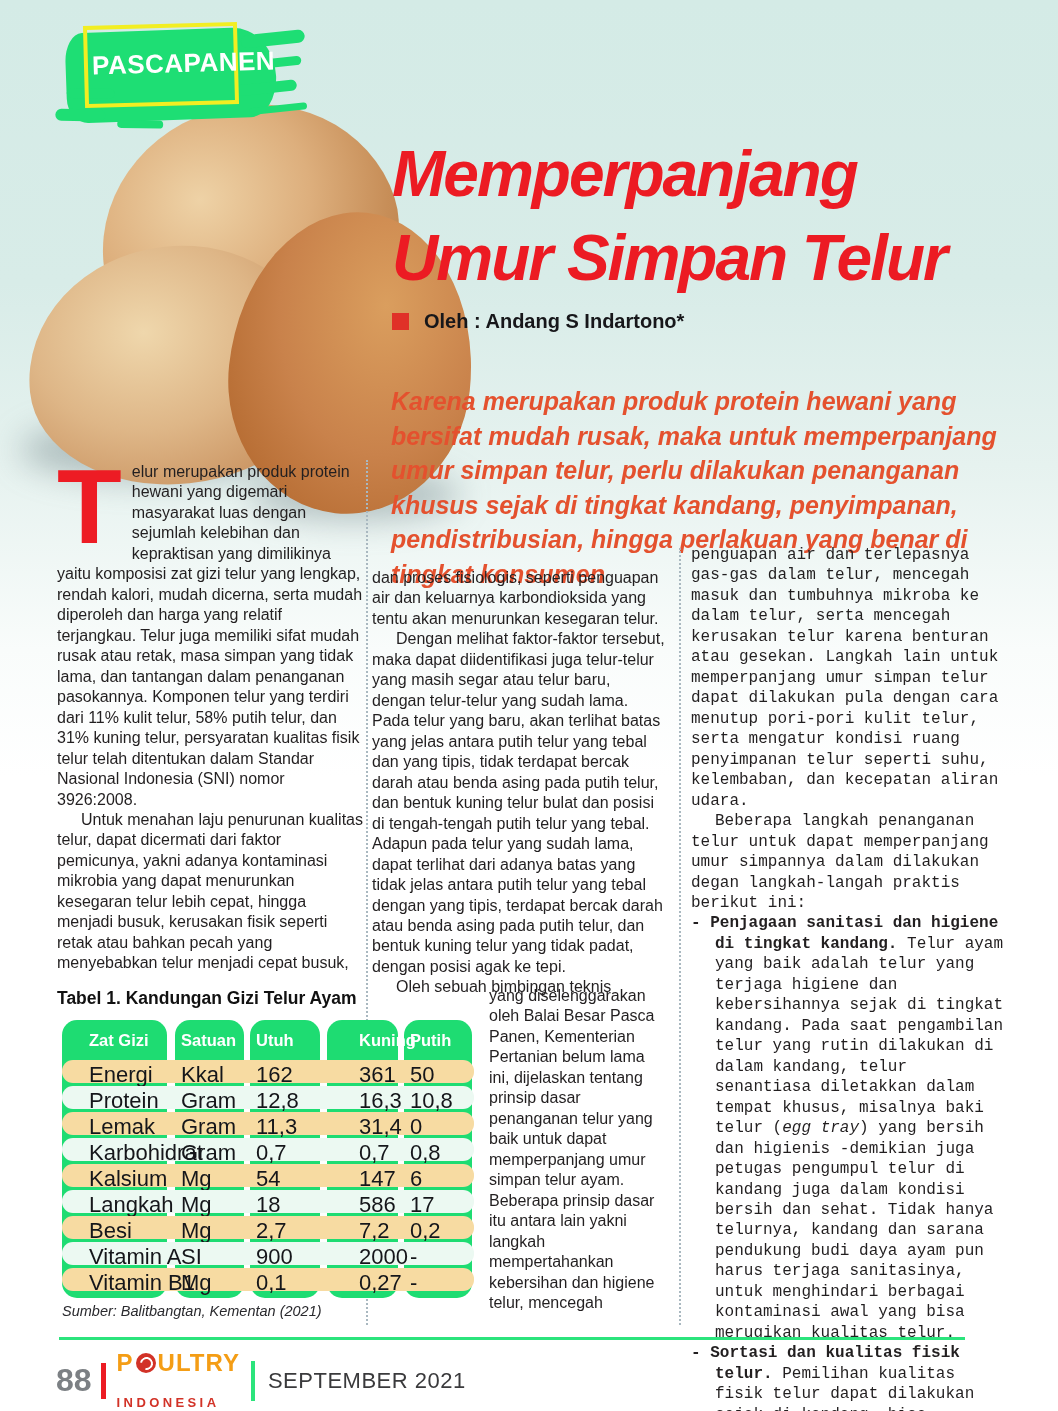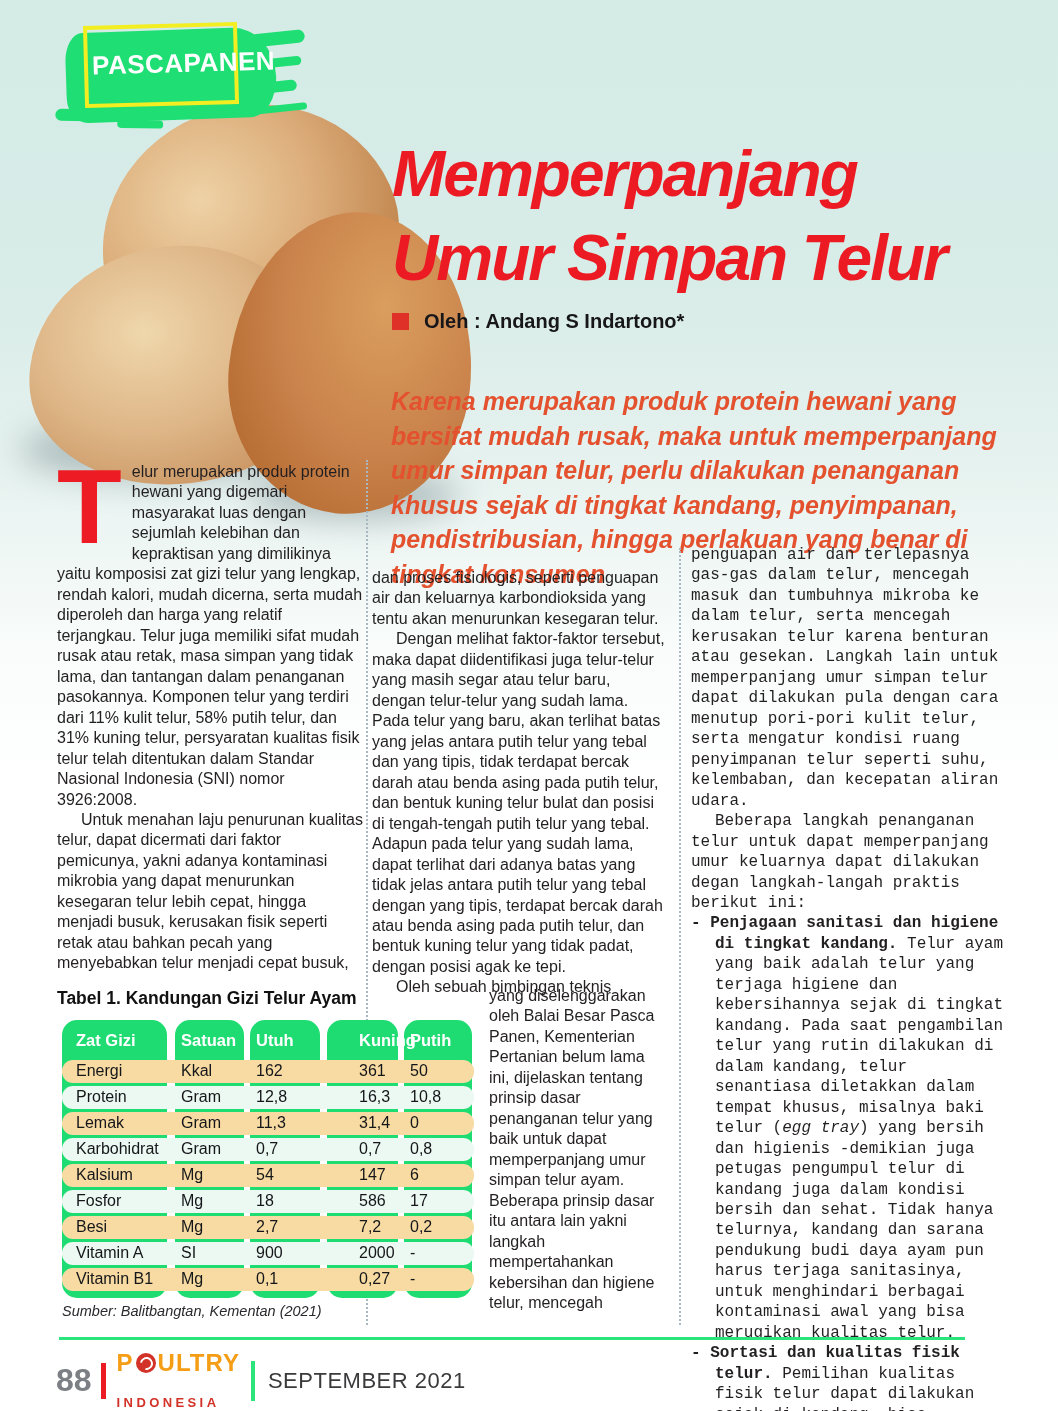--- a/index.html
+++ b/index.html
@@ -54,22 +54,22 @@
   .table-title{position:absolute;left:57px;top:988px;font-size:17.5px;font-weight:bold;color:#111;}
   .gtable{position:absolute;left:62px;top:1020px;width:412px;height:278px;}
   .gcol{position:absolute;top:0;bottom:0;background:#1edc72;border-radius:15px;}
   .gcol.c0{left:0;width:105px;}.gcol.c1{left:113px;width:69px;}.gcol.c2{left:188px;width:70px;}
   .gcol.c3{left:265px;width:71px;}.gcol.c4{left:342px;width:68px;}
   .ghead{position:absolute;top:11px;color:#fff;font-weight:bold;font-size:16.5px;}
   .grows{position:absolute;left:0;top:40px;width:412px;}
   .grow{position:relative;height:23px;border-radius:11px;margin-bottom:3px;}
   .grow.tan{background:#f7dba2;}
   .grow.mint{background:#ecf9f2;}
-  .gcell{position:absolute;top:2px;font-size:16px;color:#15161a;white-space:nowrap;}
-  .px0{left:14px;}.px1{left:119px;}.px2{left:194px;}.px3{left:271px;margin-left:26px;}.px4{left:348px;}
+  .gcell{position:absolute;top:2px;font-size:22px;color:#15161a;white-space:nowrap;}
+  .px0{left:27px;}.px1{left:119px;}.px2{left:194px;}.px3{left:271px;margin-left:26px;}.px4{left:348px;}
   .table-source{position:absolute;left:62px;top:1303px;font-style:italic;font-size:14.5px;color:#2a2a2e;}
   
   .footer-rule{position:absolute;left:59px;top:1337px;width:906px;height:3px;background:#2be47c;}
   .footer{position:absolute;left:56px;top:1351px;display:flex;align-items:center;}
   .pageno{font-size:32px;font-weight:bold;color:#7c8084;}
   .fbar-red{width:5px;height:36px;background:#ec1b23;margin:0 11px 0 9px;}
   .brand{display:flex;flex-direction:column;align-items:flex-start;}
   .brand-top{display:flex;align-items:center;font-weight:bold;font-size:24px;color:#f49d15;letter-spacing:1px;line-height:1;}
   .brand-o{width:20px;height:20px;border-radius:50%;background:#d23227;margin:0 2px;position:relative;}
   .brand-o::after{content:"";position:absolute;left:4px;top:4px;width:9px;height:9px;border:2.5px solid #fff;
@@ -122,21 +122,21 @@
     <p>dan proses fisiologis, seperti penguapan air dan keluarnya karbondioksida yang tentu akan menurunkan kesegaran telur.</p>
     <p class="indent">Dengan melihat faktor-faktor tersebut, maka dapat diidentifikasi juga telur-telur yang masih segar atau telur baru, dengan telur-telur yang sudah lama. Pada telur yang baru, akan terlihat batas yang jelas antara putih telur yang tebal dan yang tipis, tidak terdapat bercak darah atau benda asing pada putih telur, dan bentuk kuning telur bulat dan posisi di tengah-tengah putih telur yang tebal. Adapun pada telur yang sudah lama, dapat terlihat dari adanya batas yang tidak jelas antara putih telur yang tebal dengan yang tipis, terdapat bercak darah atau benda asing pada putih telur, dan bentuk kuning telur yang tidak padat, dengan posisi agak ke tepi.</p>
     <p class="indent">Oleh sebuah bimbingan teknis</p>
   </div>
   <div class="col-mid-narrow bodytext">
     <p>yang diselenggarakan oleh Balai Besar Pasca Panen, Kementerian Pertanian belum lama ini, dijelaskan tentang prinsip dasar penanganan telur yang baik untuk dapat memperpanjang umur simpan telur ayam. Beberapa prinsip dasar itu antara lain yakni langkah mempertahankan kebersihan dan higiene telur, mencegah</p>
   </div>
 
   <div class="col-right bodytext">
     <p>penguapan air dan terlepasnya gas-gas dalam telur, mencegah masuk dan tumbuhnya mikroba ke dalam telur, serta mencegah kerusakan telur karena benturan atau gesekan. Langkah lain untuk memperpanjang umur simpan telur dapat dilakukan pula dengan cara menutup pori-pori kulit telur, serta mengatur kondisi ruang penyimpanan telur seperti suhu, kelembaban, dan kecepatan aliran udara.</p>
-    <p class="indent">Beberapa langkah penanganan telur untuk dapat memperpanjang umur keluarnya dapat dilakukan degan langkah-langah praktis berikut ini:</p>
+    <p class="indent">Beberapa langkah penanganan telur untuk dapat memperpanjang umur simpannya dalam dilakukan degan langkah-langah praktis berikut ini:</p>
     <p class="hang"><b>- Penjagaan sanitasi dan higiene di tingkat kandang.</b><span> Telur ayam yang baik adalah telur yang terjaga higiene dan kebersihannya sejak di tingkat kandang. Pada saat pengambilan telur yang rutin dilakukan di dalam kandang, telur senantiasa diletakkan dalam tempat khusus, misalnya baki telur (</span><i>egg tray</i><span>) yang bersih dan higienis -demikian juga petugas pengumpul telur di kandang juga dalam kondisi bersih dan sehat. Tidak hanya telurnya, kandang dan sarana pendukung budi daya ayam pun harus terjaga sanitasinya, untuk menghindari berbagai kontaminasi awal yang bisa merugikan kualitas telur.</span></p>
     <p class="hang"><b>- Sortasi dan kualitas fisik telur.</b><span> Pemilihan kualitas fisik telur dapat dilakukan sejak di kandang, bisa diseleksi dari sisi tingkat keretakan, tingkat kebersihan, dan</span></p>
   </div>
 
   <div class="table-title">Tabel 1. Kandungan Gizi Telur Ayam</div>
   <div class="gtable">
     <div class="gcol c0"></div>
     <div class="gcol c1"></div>
     <div class="gcol c2"></div>
     <div class="gcol c3"></div>
@@ -176,21 +176,21 @@
           <span class="gcell px4">0,8</span>
       </div>
       <div class="grow tan">
         <span class="gcell px0">Kalsium</span>
           <span class="gcell px1">Mg</span>
           <span class="gcell px2">54</span>
           <span class="gcell px3">147</span>
           <span class="gcell px4">6</span>
       </div>
       <div class="grow mint">
-        <span class="gcell px0">Fosfor</span>
+        <span class="gcell px0">Langkah</span>
           <span class="gcell px1">Mg</span>
           <span class="gcell px2">18</span>
           <span class="gcell px3">586</span>
           <span class="gcell px4">17</span>
       </div>
       <div class="grow tan">
         <span class="gcell px0">Besi</span>
           <span class="gcell px1">Mg</span>
           <span class="gcell px2">2,7</span>
           <span class="gcell px3">7,2</span>

